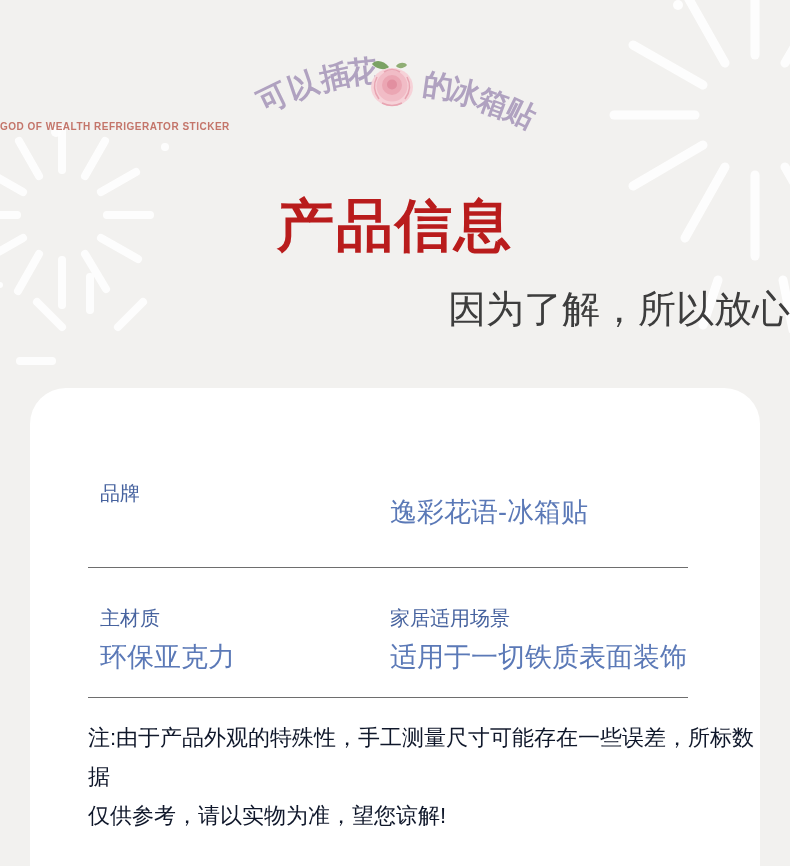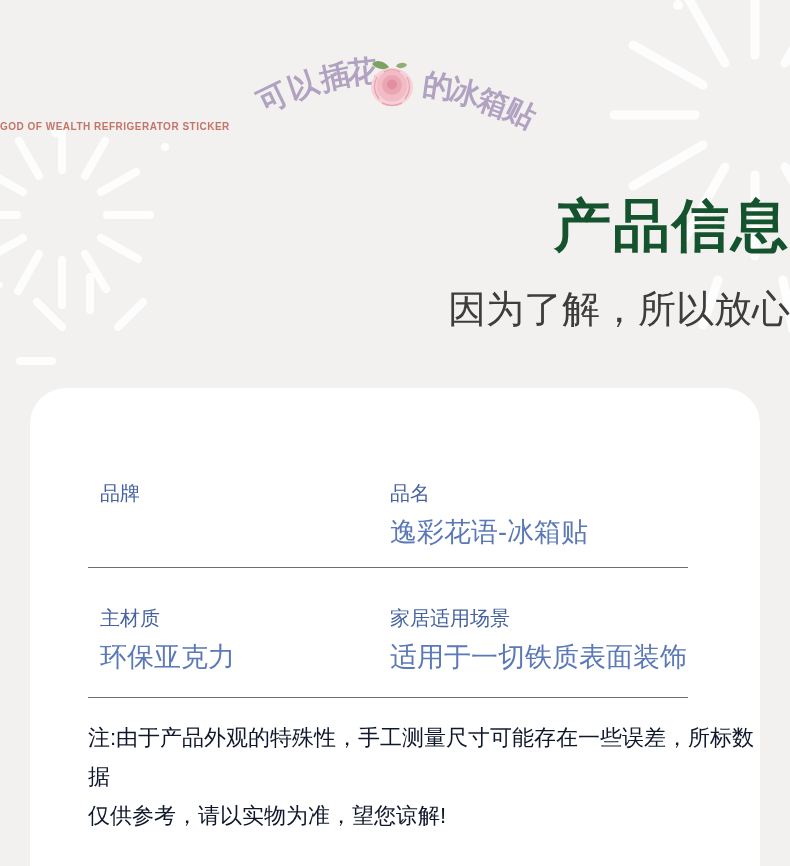--- a/index.html
+++ b/index.html
@@ -31,22 +31,22 @@
   .rose{position:absolute;left:369px;top:58px;width:46px;height:50px;}
 
   .en-tagline{
     position:absolute;left:0;top:121px;width:100%;
     font-size:10px;font-weight:700;
     letter-spacing:0.5px;color:#c4756a;
   }
 
   .title{
     position:absolute;left:0;top:196px;width:100%;margin:0;
-    text-align:right;font-size:57px;font-weight:800;
-    letter-spacing:2px;color:#14532d;line-height:1.05;
+    text-align:center;font-size:57px;font-weight:800;
+    letter-spacing:2px;color:#b91c1c;line-height:1.05;
   }
   .subtitle{
     position:absolute;left:0;top:289px;width:100%;margin:0;
     text-align:right;font-size:38px;font-weight:400;
     color:#3d3d3d;line-height:1.1;
   }
 
   
   .card{
     position:absolute;left:30px;top:388px;
@@ -165,21 +165,20 @@
   <h1 class="title">产品信息</h1>
   <p class="subtitle">因为了解，所以放心</p>
 
   <div class="card">
 
     <div class="cell cell-a">
       <span class="spec-label">品牌</span>
     </div>
 
     <div class="cell cell-b">
-      <span class="spec-label">品名</span>
       <span class="spec-value">逸彩花语-冰箱贴</span>
     </div>
 
     <div class="divider d1"></div>
 
     <div class="cell cell-d">
       <span class="spec-label">家居适用场景</span>
       <span class="spec-value">适用于一切铁质表面装饰</span>
     </div>
 

